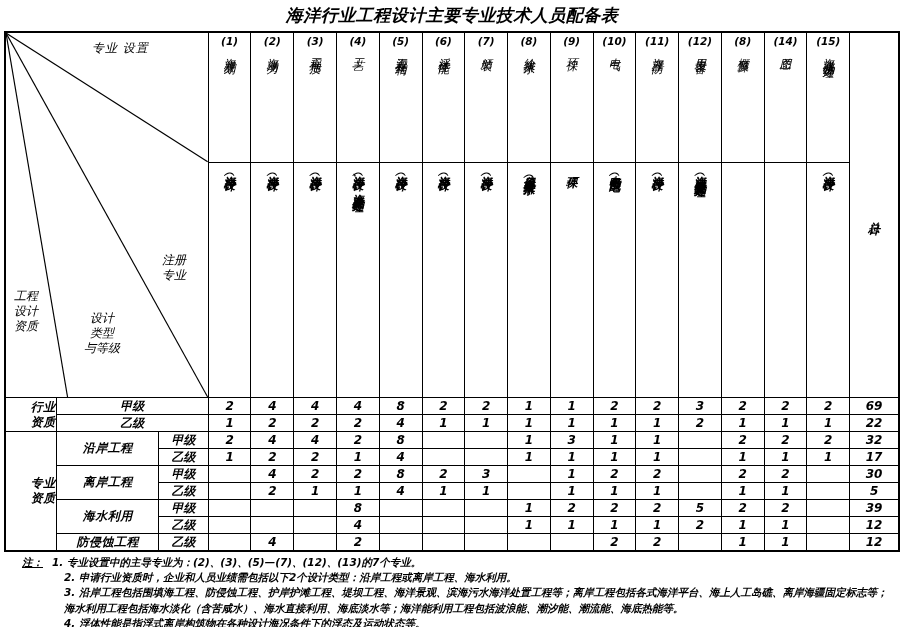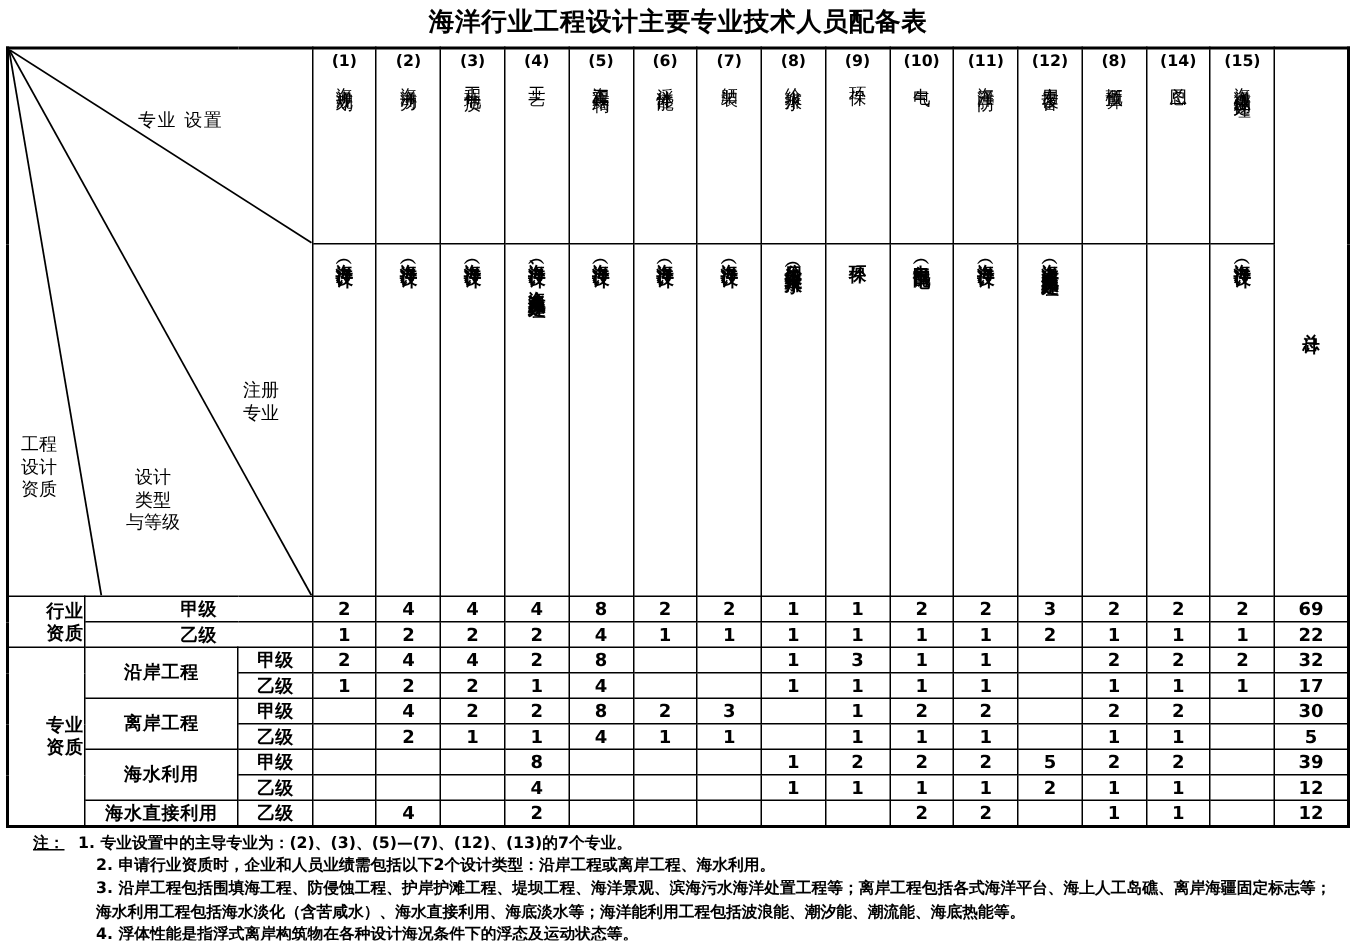--- a/index.html
+++ b/index.html
@@ -12,20 +12,21 @@
     height: 627px;
     font-family: "DejaVu Sans", "Liberation Sans", sans-serif;
     color: #000;
     overflow: hidden;
   }
   .page {
     position: relative;
     width: 904px;
     height: 627px;
     box-sizing: border-box;
+    font-style: italic;
   }
   .title {
     text-align: center;
     font-size: 17px;
     font-weight: bold;
     letter-spacing: 0.5px;
     padding-top: 5px;
     padding-bottom: 6px;
     line-height: 20px;
   }
@@ -56,21 +57,21 @@
     width: 100%; height: 100%;
     display: block;
   }
   .corner .lbl {
     position: absolute;
     font-size: 12px;
     line-height: 1.25;
     white-space: nowrap;
     text-align: center;
   }
-  .lbl-zysz { top: 40px; left: 86px; letter-spacing: 1px; }
+  .lbl-zysz { top: 8px; left: 86px; letter-spacing: 1px; }
   .lbl-zcz  { top: 220px; left: 156px; }
   .lbl-sjlx { top: 278px; left: 78px; }
   .lbl-gcsj { top: 256px; left: 8px; }
 
   
   .vhead {
     height: 126px;
     vertical-align: top !important;
     padding-top: 3px !important;
   }
@@ -473,21 +474,21 @@
         <td class="num">1</td>
         <td class="num">1</td>
         <td class="num">2</td>
         <td class="num">1</td>
         <td class="num">1</td>
         <td class="num"></td>
         <td class="sum">12</td>
       </tr>
 
       <tr class="datarow">
-        <td class="rowlbl">海水直接利用</td>
+        <td class="rowlbl">防侵蚀工程</td>
         <td class="grade">乙级</td>
         <td class="num"></td>
         <td class="num">4</td>
         <td class="num"></td>
         <td class="num">2</td>
         <td class="num"></td>
         <td class="num"></td>
         <td class="num"></td>
         <td class="num"></td>
         <td class="num"></td>

